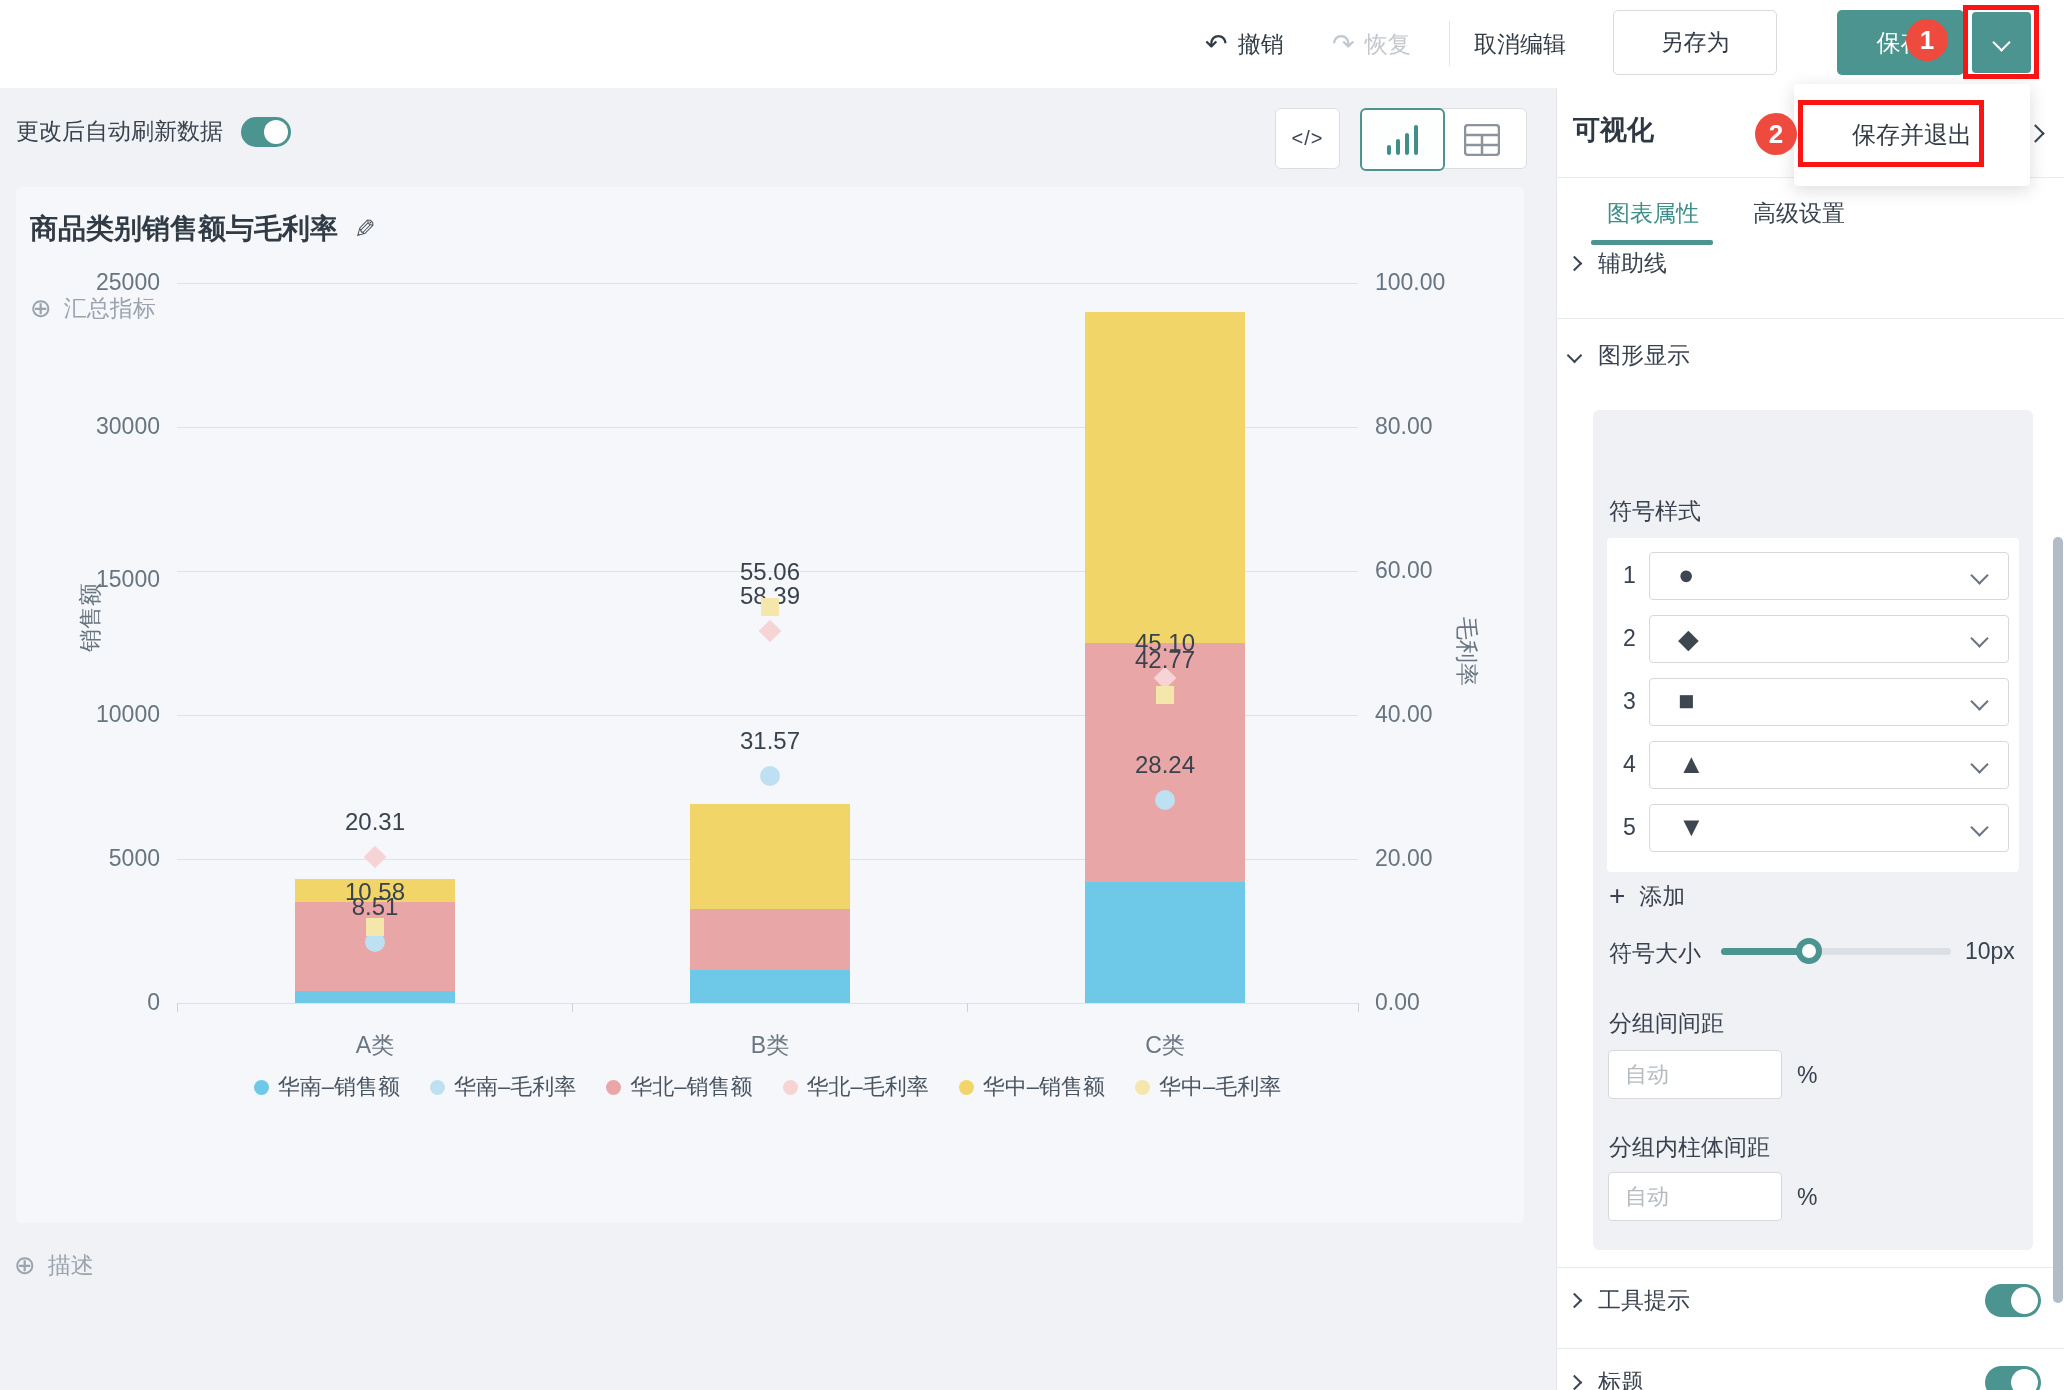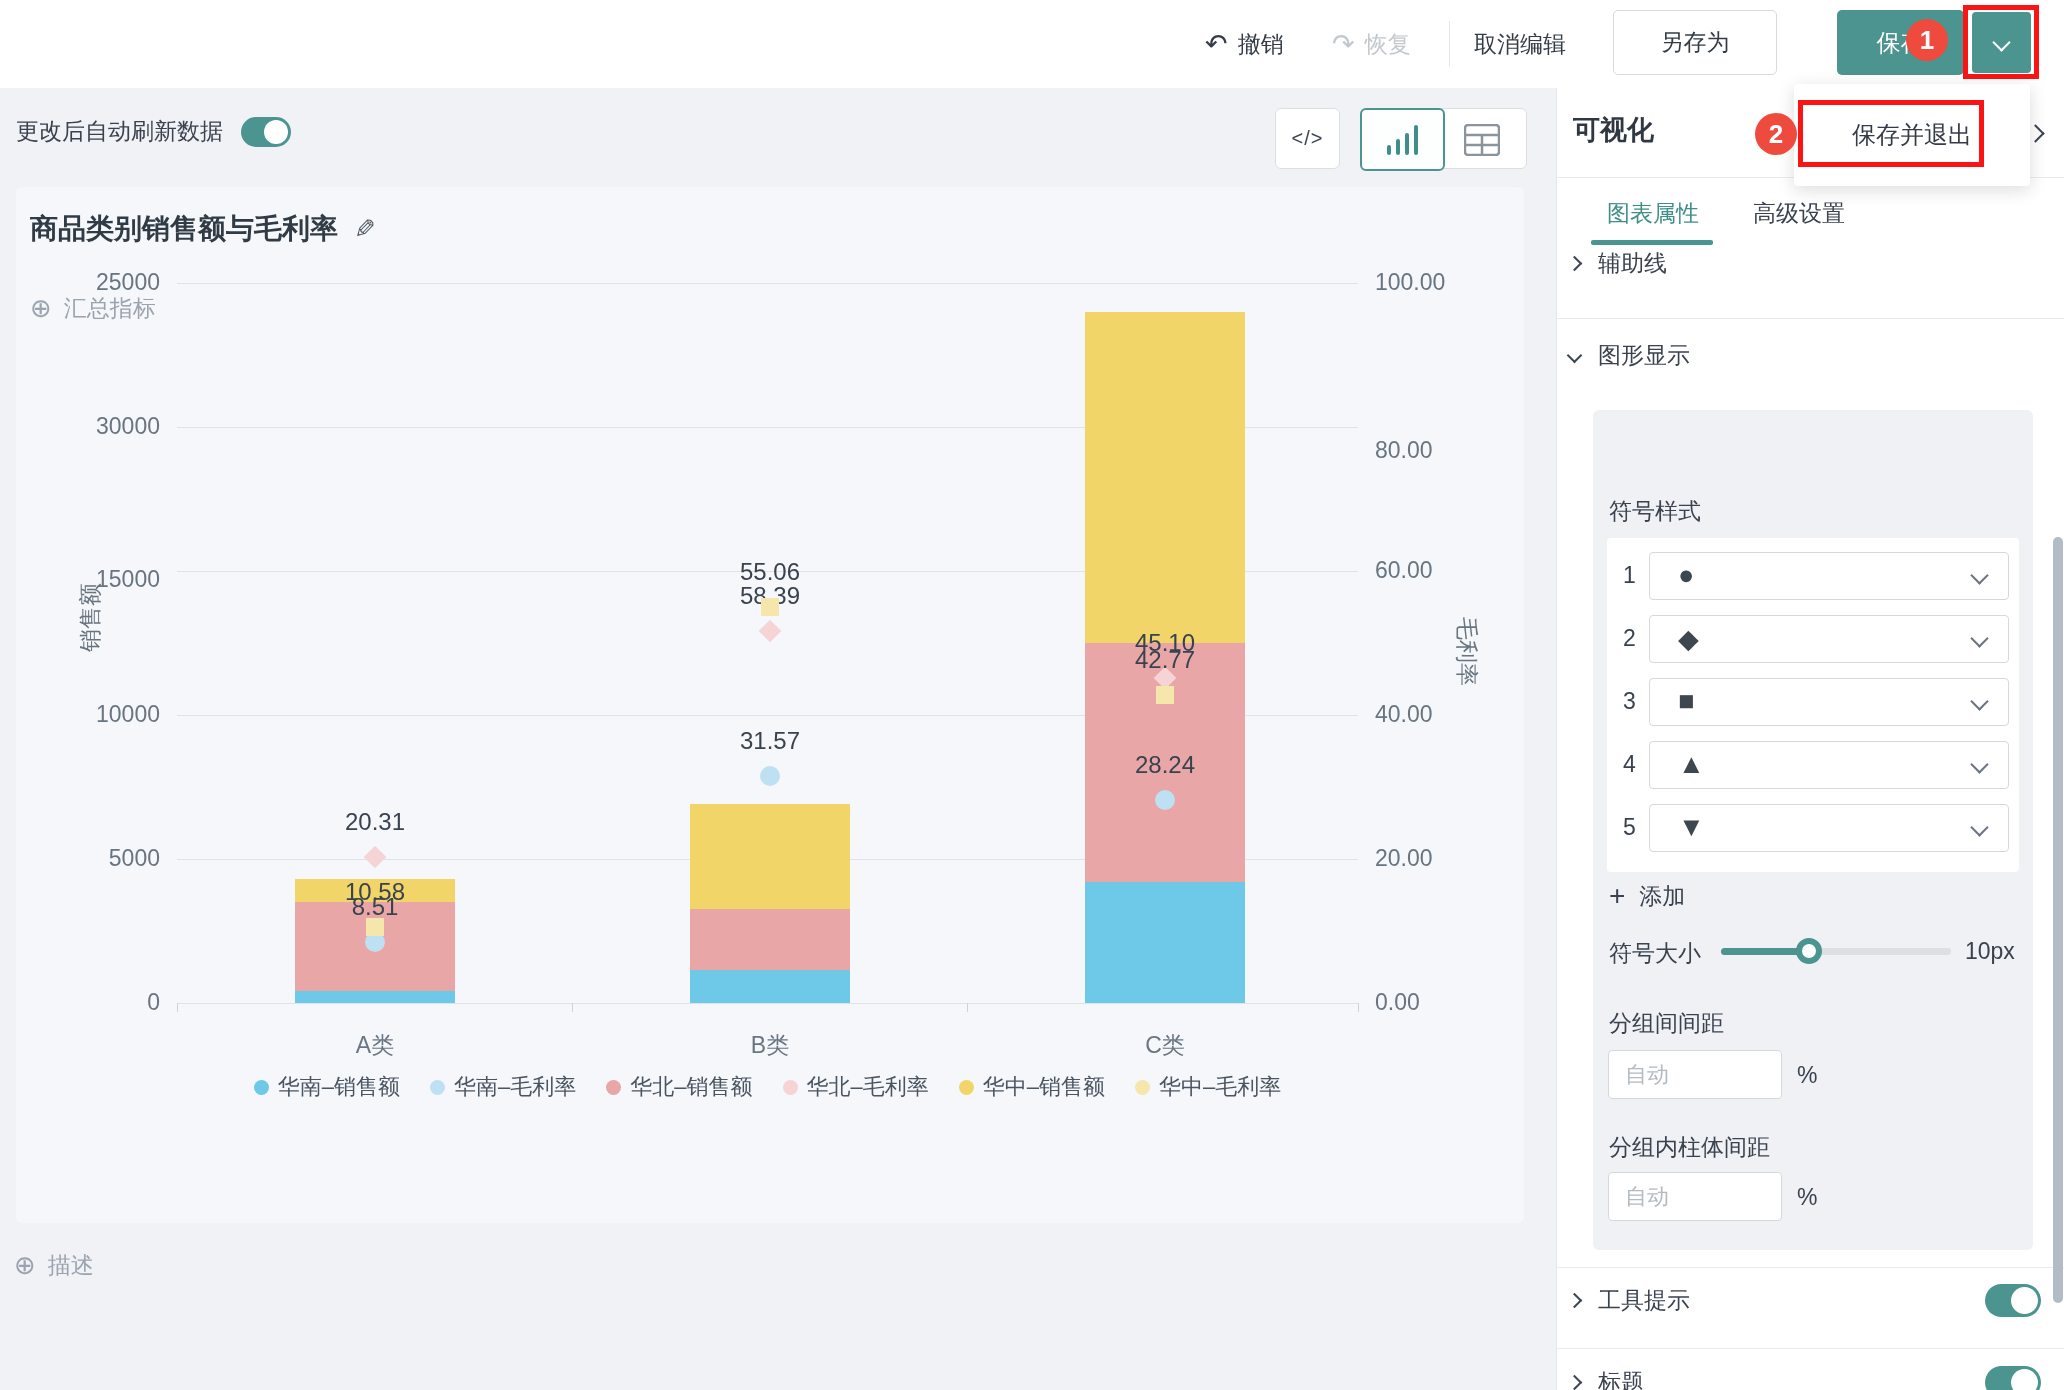--- a/index.html
+++ b/index.html
@@ -216,21 +216,21 @@
       <div class="tickL" style="left: 70px; top: 933px;">5000</div>
       <div class="tickR" style="left: 1375px; top: 933px;">20.00</div>
       <div class="gridline" style="left: 177px; top: 803px; width: 1181px;"></div>
       <div class="tickL" style="left: 70px; top: 789px;">10000</div>
       <div class="tickR" style="left: 1375px; top: 789px;">40.00</div>
       <div class="gridline" style="left: 177px; top: 659px; width: 1181px;"></div>
       <div class="tickL" style="left: 70px; top: 654px;">15000</div>
       <div class="tickR" style="left: 1375px; top: 645px;">60.00</div>
       <div class="gridline" style="left: 177px; top: 515px; width: 1181px;"></div>
       <div class="tickL" style="left: 70px; top: 501px;">30000</div>
-      <div class="tickR" style="left: 1375px; top: 525px;">80.00</div>
+      <div class="tickR" style="left: 1375px; top: 501px;">80.00</div>
       <div class="gridline" style="left: 177px; top: 371px; width: 1181px;"></div>
       <div class="tickL" style="left: 70px; top: 357px;">25000</div>
       <div class="tickR" style="left: 1375px; top: 357px;">100.00</div>
       <div class="axis-name" style="left: 75px; top: 740px; transform: rotate(-90deg); transform-origin: left top;">销售额</div>
       <div class="axis-name" style="left: 1482px; top: 705px; transform: rotate(90deg); transform-origin: left top;">毛利率</div>
       <div class="cat-tick" style="left: 177px; top: 1091px;"></div>
       <div class="cat-tick" style="left: 572px; top: 1091px;"></div>
       <div class="cat-tick" style="left: 967px; top: 1091px;"></div>
       <div class="cat-tick" style="left: 1358px; top: 1091px;"></div>
       <div class="cat-label" style="left: 315px; top: 1118px; width: 120px;">A类</div>

